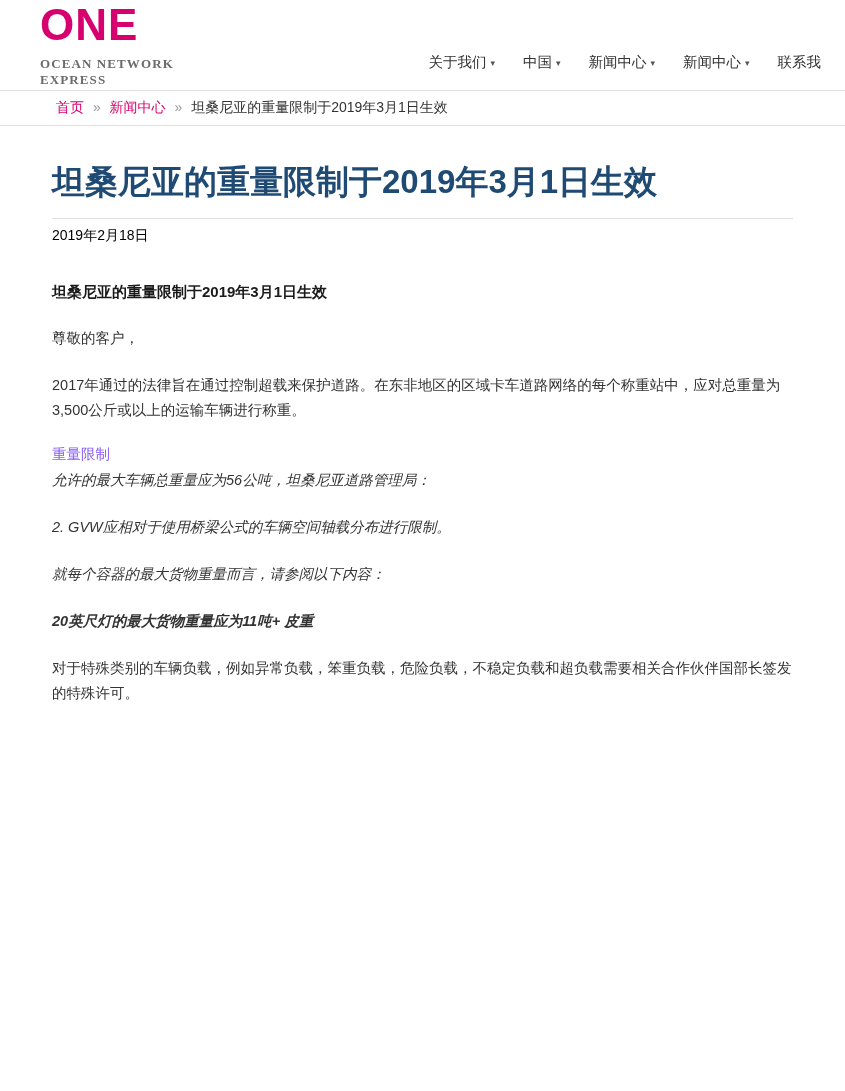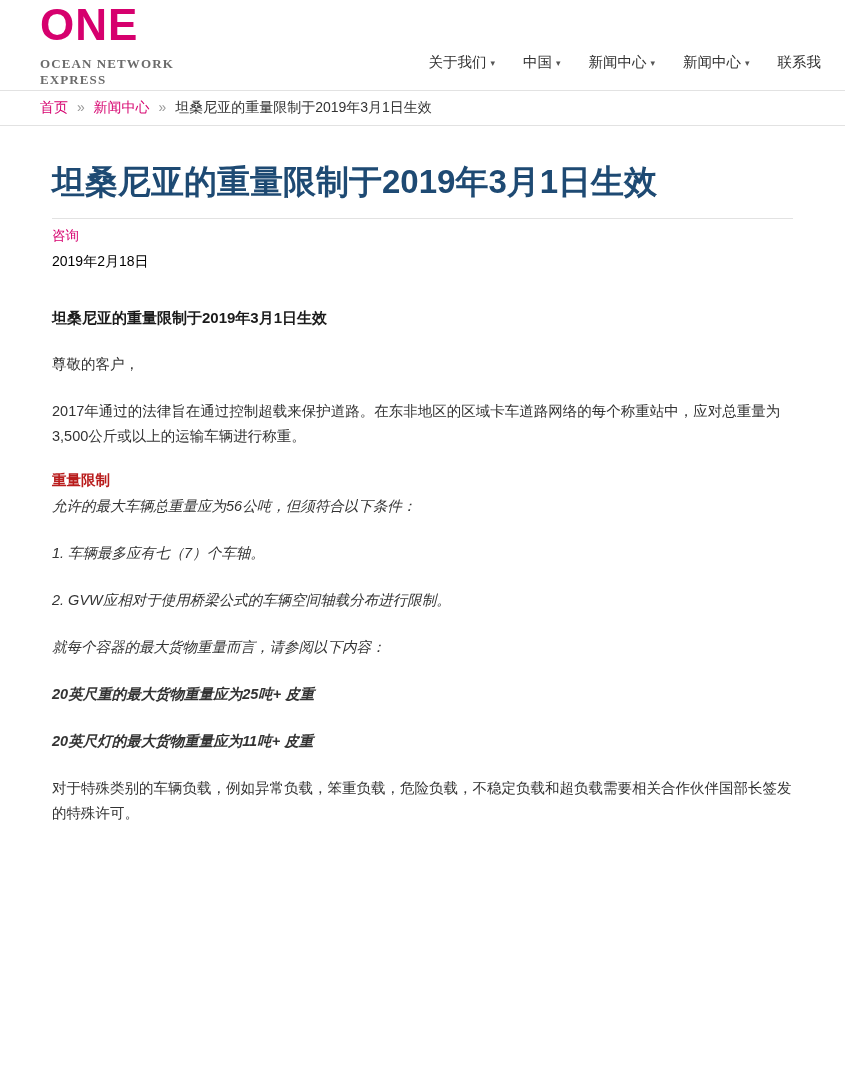--- a/index.html
+++ b/index.html
@@ -69,21 +69,21 @@
     color: #555555;
     position: relative;
     top: -1px;
   }
 
   
   .breadcrumb-bar {
     border-top: 1px solid #e2e2e2;
     border-bottom: 1px solid #e2e2e2;
     background: #ffffff;
-    padding: 8px 40px;
+    padding: 8px 56px;
     font-size: 14px;
     color: #444444;
   }
   .crumb-link {
     color: #d6006e;
     text-decoration: none;
     cursor: pointer;
   }
   .crumb-sep {
     color: #999999;
@@ -120,22 +120,22 @@
 
   .body { margin-top: 34px; font-size: 14.5px; color: #333333; }
   .body p { margin: 0 0 22px 0; line-height: 25px; }
   .strong-head {
     font-weight: bold;
     font-size: 15px;
     color: #1a1a1a;
     margin: 0 0 30px 0;
   }
   .sec-head {
-    font-weight: bold;
-    color: #b91c1c;
+    font-weight: normal;
+    color: #8b5cf6;
     margin: 0 0 4px 0;
     font-size: 14.5px;
   }
   .ital { font-style: italic; line-height: 25px; margin: 0; }
   .ital-b { font-style: italic; font-weight: bold; line-height: 25px; margin: 0; }
   .blk { margin-bottom: 22px; }
   .tight { margin: 0; line-height: 25px; }
 </style>
 </head>
 <body>
@@ -171,39 +171,36 @@
     <span class="crumb-sep">»</span>
     <span class="crumb-link">新闻中心</span>
     <span class="crumb-sep">»</span>
     <span class="crumb-current">坦桑尼亚的重量限制于2019年3月1日生效</span>
   </div>
 
   <div class="article">
     <h1 class="title">坦桑尼亚的重量限制于2019年3月1日生效</h1>
 
     <div class="meta">
-      <div class="meta-cat">咨询</div>
       <div class="meta-date">2019年2月18日</div>
     </div>
 
     <div class="body">
       <p class="strong-head">坦桑尼亚的重量限制于2019年3月1日生效</p>
       <p>尊敬的客户，</p>
       <p>2017年通过的法律旨在通过控制超载来保护道路。在东非地区的区域卡车道路网络的每个称重站中，应对总重量为3,500公斤或以上的运输车辆进行称重。</p>
 
       <div class="blk">
         <div class="sec-head">重量限制</div>
-        <p class="ital">允许的最大车辆总重量应为56公吨，但须符合以下条件：</p>
-        <p class="ital">1. 车辆最多应有七（7）个车轴。</p>
+        <p class="ital">允许的最大车辆总重量应为56公吨，坦桑尼亚道路管理局：</p>
         <p class="ital">2. GVW应相对于使用桥梁公式的车辆空间轴载分布进行限制。</p>
       </div>
 
       <div class="blk">
         <p class="ital">就每个容器的最大货物重量而言，请参阅以下内容：</p>
-        <p class="ital-b">20英尺重的最大货物重量应为25吨+ 皮重</p>
         <p class="ital-b">20英尺灯的最大货物重量应为11吨+ 皮重</p>
       </div>
 
       <p>对于特殊类别的车辆负载，例如异常负载，笨重负载，危险负载，不稳定负载和超负载需要相关合作伙伴国部长签发的特殊许可。</p>
 
       <div class="blk">
 
       </div>
     </div>
   </div>

